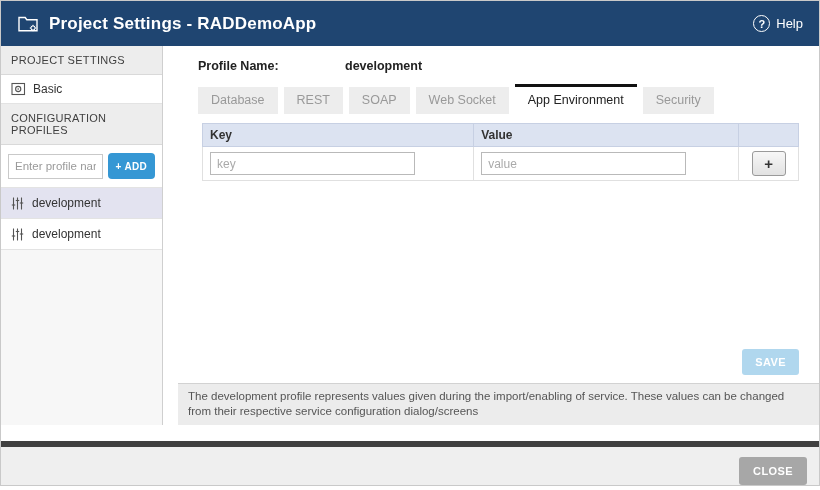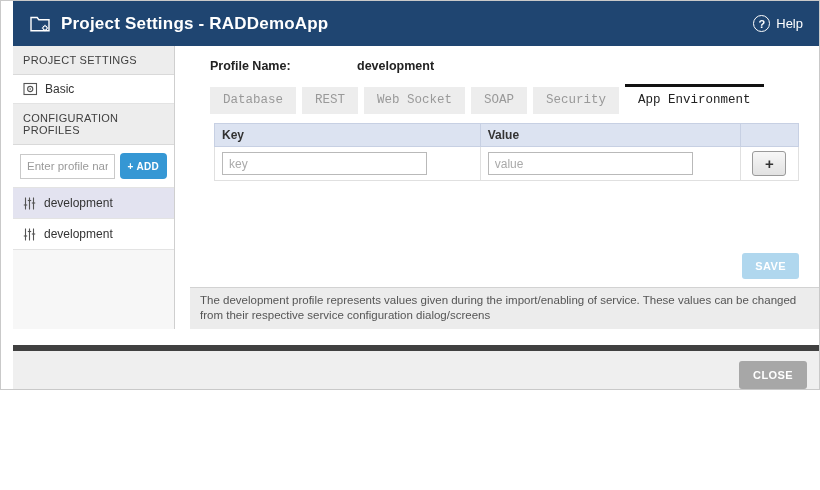--- a/index.html
+++ b/index.html
@@ -1,17 +1,17 @@
 <!DOCTYPE html>
 <html><head>
 <meta charset="utf-8">
 <style>
   * { margin:0; padding:0; box-sizing:border-box; }
   body { font-family:"Liberation Sans", sans-serif; background:#fff; }
-  .window { width:820px; height:390px; border:1px solid #c9c9c9; display:flex; flex-direction:column; background:#fff; overflow:hidden;padding-left:12px; }
+  .window { width:820px; height:486px; border:1px solid #c9c9c9; display:flex; flex-direction:column; background:#fff; overflow:hidden; }
 
   
   .titlebar { height:45px; background:#1f4571; display:flex; align-items:center; padding:0 16px; flex:0 0 45px; }
   .titlebar .app-icon { display:flex; align-items:center; }
   .titlebar .title { color:#fff; font-size:17px; font-weight:bold; margin-left:10px; letter-spacing:.2px; }
   .help-btn { margin-left:auto; display:flex; align-items:center; gap:6px; cursor:pointer; }
   .help-circle { width:17px; height:17px; border:1.5px solid #fff; border-radius:50%; color:#fff; font-size:11px; font-weight:bold; display:flex; align-items:center; justify-content:center; }
   .help-label { color:#fff; font-size:13px; }
 
   
@@ -28,21 +28,21 @@
   .profile-item { display:flex; align-items:center; gap:8px; padding:8px 10px; font-size:12px; color:#333; border-bottom:1px solid #e3e3e3; cursor:pointer; min-height:30px; }
   .profile-item.selected { background:#e3e3f0; }
   .sidebar-filler { flex:1; background:#f7f7f7; }
 
   
   .main { flex:1; display:flex; flex-direction:column; min-width:0; background:#fff; }
   .profile-row { height:40px; flex:0 0 40px; display:flex; align-items:center; padding-left:20px; }
   .profile-row .lbl { font-size:12.5px; font-weight:bold; color:#222; width:147px; }
   .profile-row .val { font-size:12.5px; font-weight:bold; color:#222; }
 
-  .tabbar { display:flex; align-items:flex-end; padding-left:20px; height:28px; flex:0 0 28px;font-family:Liberation Mono, monospace; }
+  .tabbar { display:flex; align-items:flex-end; padding-left:20px; height:28px; flex:0 0 28px; }
   .tab { background:#ededed; color:#999; font-size:12.5px; padding:6px 13px 7px; margin-right:6px; cursor:pointer; white-space:nowrap; }
   .tab.active { background:#fff; color:#222; border-top:3px solid #111; padding-top:6px; }
 
   .content { flex:1; position:relative; min-height:0; }
   table.kv { border-collapse:collapse; width:calc(100% - 44px); margin:9px 20px 0 24px; table-layout:fixed; }
   table.kv col.c-key { width:45.5%; } table.kv col.c-val { width:44.5%; } table.kv col.c-add { width:10%; }
   table.kv th { background:#dce3f1; border:1px solid #c7d0e3; font-size:12px; font-weight:bold; color:#333; text-align:left; padding:4px 7px; height:22px; }
   table.kv td { border:1px solid #e0e0e0; background:#fff; padding:4px 7px; height:31px; }
   .cell-input { width:205px; max-width:95%; height:23px; border:1px solid #b9b9b9; padding:0 6px; font-size:12px; font-family:"Liberation Sans", sans-serif; color:#333; }
   .cell-input::placeholder { color:#aaa; }
@@ -148,24 +148,24 @@
     <div class="main">
 
       <div class="profile-row">
         <span class="lbl">Profile Name:</span>
         <span class="val">development</span>
       </div>
 
       <div class="tabbar">
         <div class="tab">Database</div>
         <div class="tab">REST</div>
+        <div class="tab">SOAP</div>
         <div class="tab">Web Socket</div>
-        <div class="tab">SOAP</div>
+        <div class="tab active">App Environment</div>
         <div class="tab">Security</div>
-        <div class="tab active">App Environment</div>
       </div>
 
       <div class="content">
         <table class="kv">
           <colgroup>
               <col class="c-key">
               <col class="c-val">
               <col class="c-add">
             </colgroup>
           <thead>

